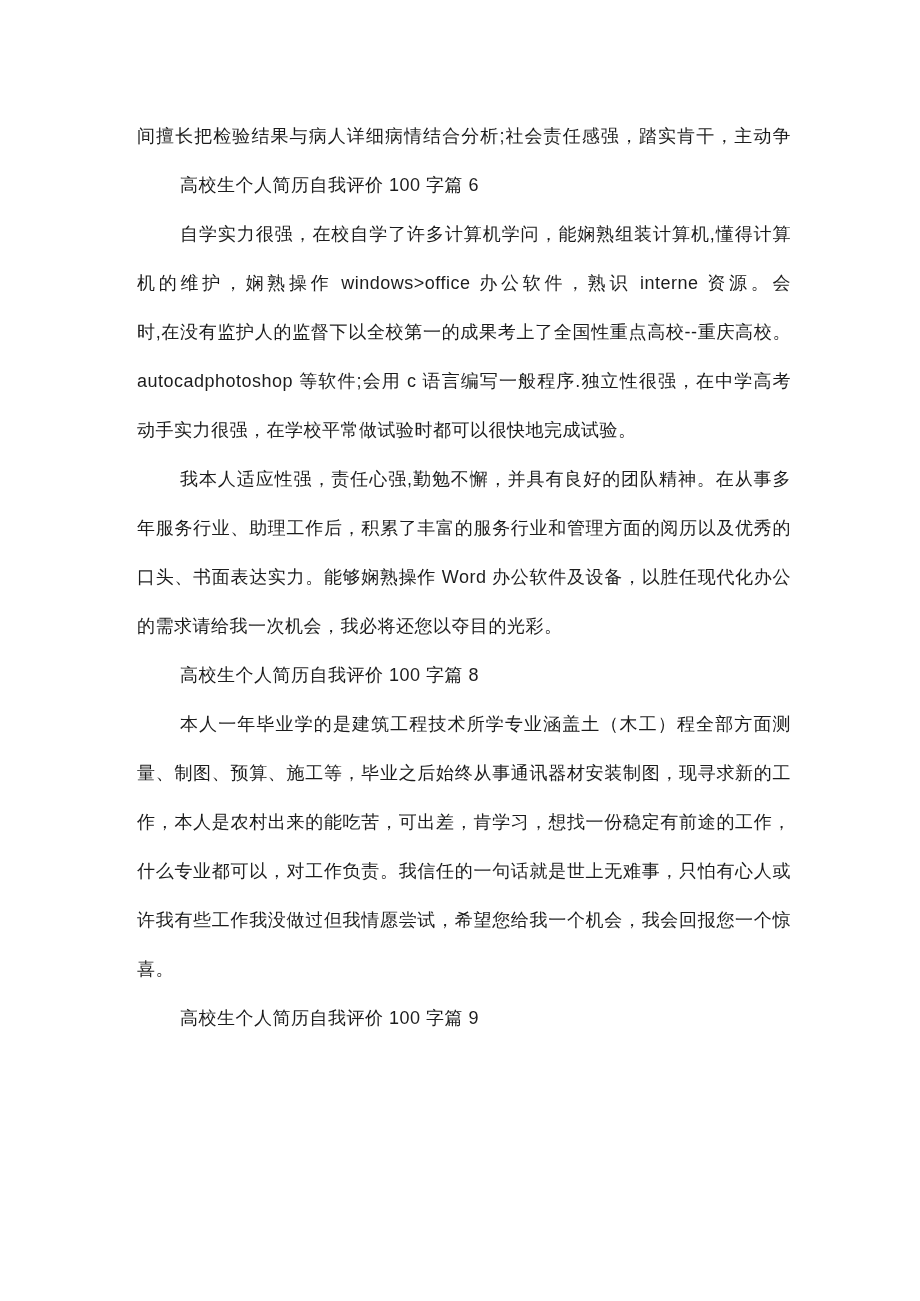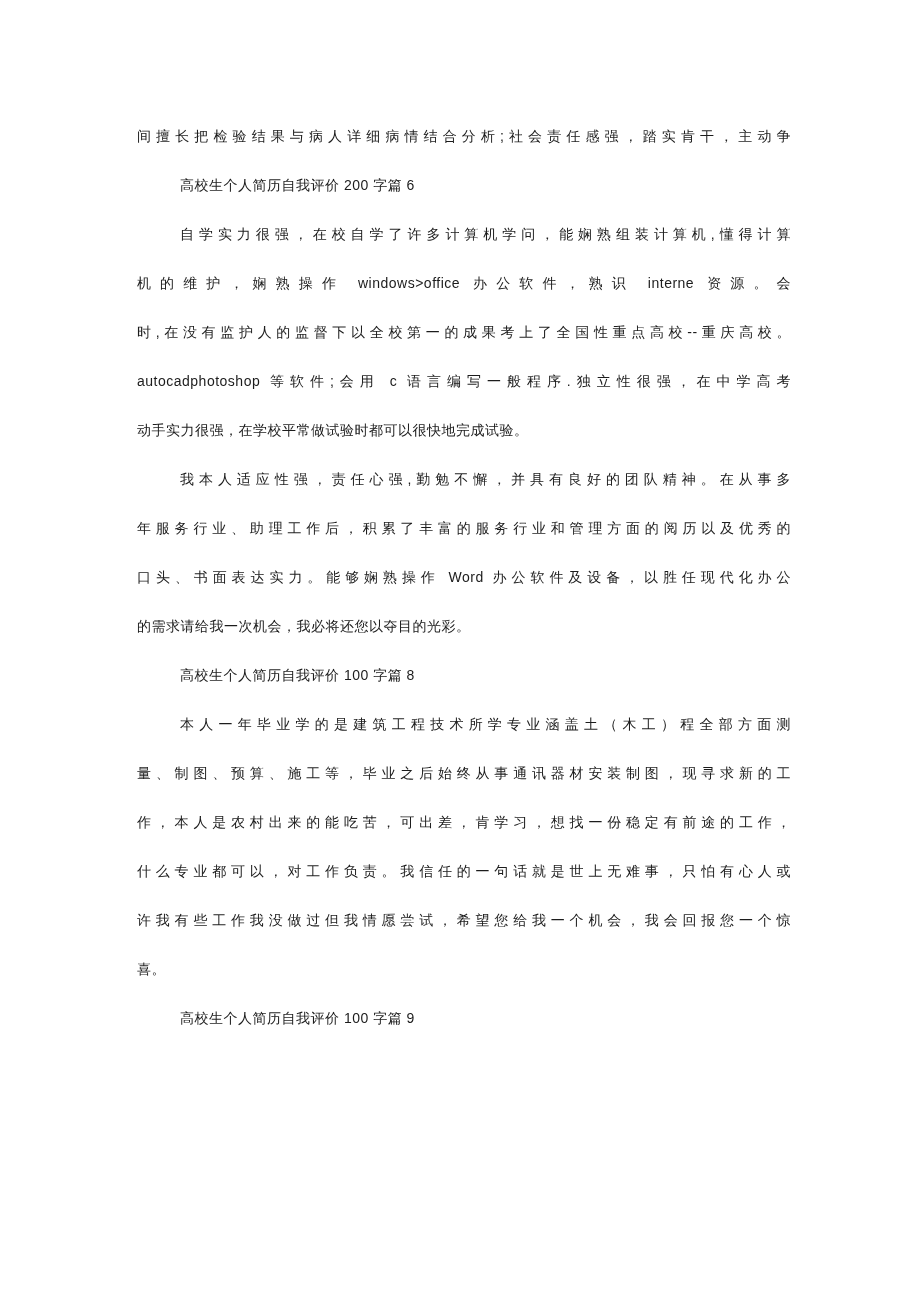--- a/index.html
+++ b/index.html
@@ -17,21 +17,21 @@
   }
   .text-block {
     position: absolute;
     left: 137px;
     top: 112px;
     width: 654px;
   }
   .line {
     height: 49px;
     line-height: 49px;
-    font-size: 14px;
+    font-size: 18px;
     color: #1c1c1c;
     letter-spacing: 0.5px;
     white-space: nowrap;
   }
   
   .line.fill {
     white-space: normal;
     text-align: justify;
     text-align-last: justify;
     overflow: hidden;
@@ -40,21 +40,21 @@
   .line.indent {
     text-indent: 43px;
   }
 </style>
 </head>
 <body>
 
 <div class="page">
   <div class="text-block">
     <div class="line fill">间擅长把检验结果与病人详细病情结合分析;社会责任感强，踏实肯干，主动争</div>
-    <div class="line indent">高校生个人简历自我评价 200 字篇 6</div>
+    <div class="line indent">高校生个人简历自我评价 100 字篇 6</div>
     <div class="line indent fill">自学实力很强，在校自学了许多计算机学问，能娴熟组装计算机,懂得计算</div>
     <div class="line fill">机的维护，娴熟操作 windows&gt;office 办公软件，熟识 interne 资源。会</div>
     <div class="line fill">时,在没有监护人的监督下以全校第一的成果考上了全国性重点高校--重庆高校。</div>
     <div class="line fill">autocadphotoshop 等软件;会用 c 语言编写一般程序.独立性很强，在中学高考</div>
     <div class="line">动手实力很强，在学校平常做试验时都可以很快地完成试验。</div>
     <div class="line indent fill">我本人适应性强，责任心强,勤勉不懈，并具有良好的团队精神。在从事多</div>
     <div class="line fill">年服务行业、助理工作后，积累了丰富的服务行业和管理方面的阅历以及优秀的</div>
     <div class="line fill">口头、书面表达实力。能够娴熟操作 Word 办公软件及设备，以胜任现代化办公</div>
     <div class="line">的需求请给我一次机会，我必将还您以夺目的光彩。</div>
     <div class="line indent">高校生个人简历自我评价 100 字篇 8</div>

